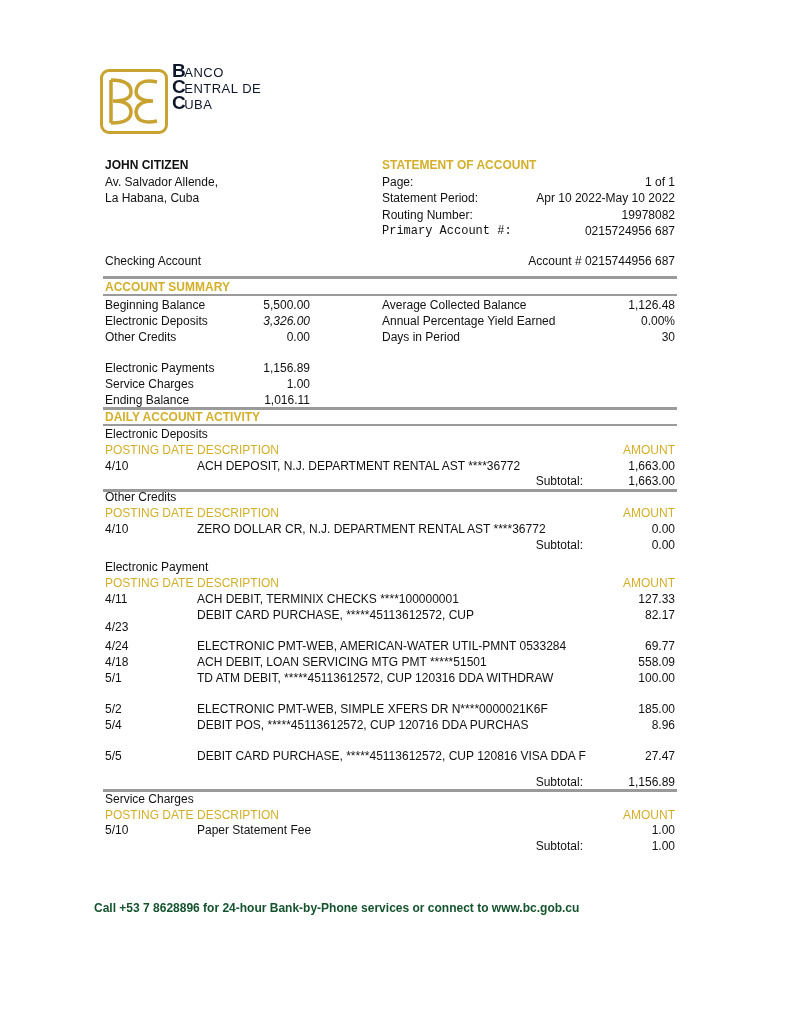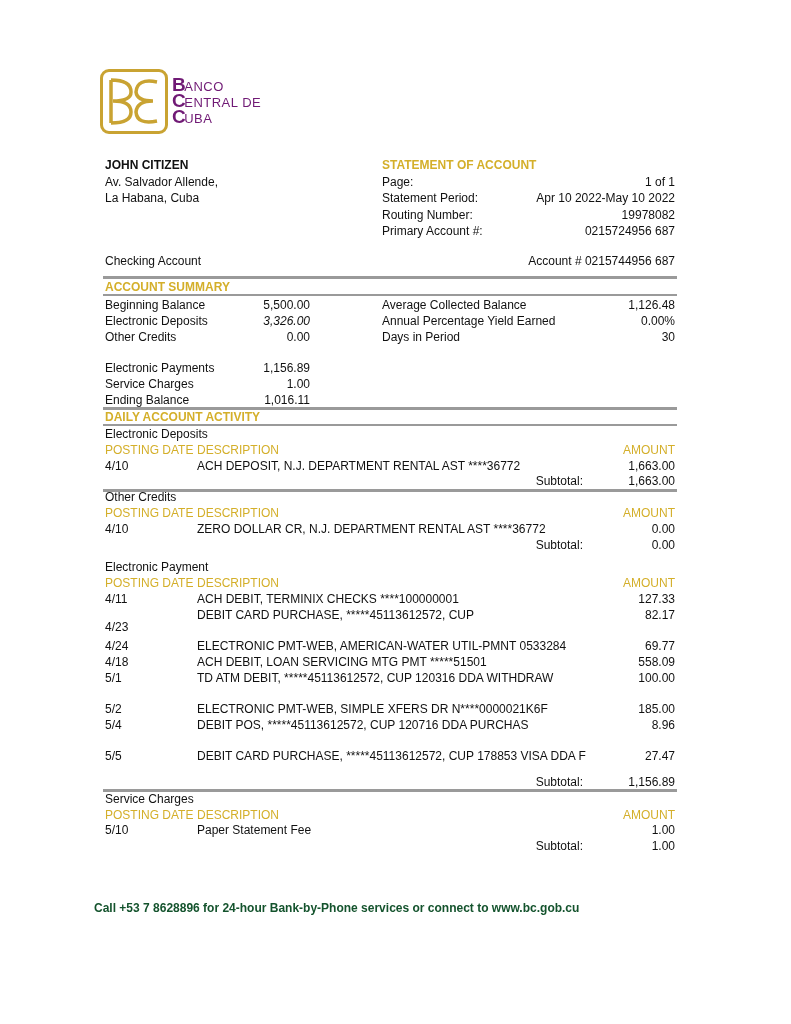--- a/index.html
+++ b/index.html
@@ -3,21 +3,21 @@
 <meta charset="utf-8">
 <style>
   html, body { margin:0; padding:0; background:#fff; }
   body { width:791px; height:1024px; position:relative; font-family:"Liberation Sans", sans-serif; color:#111; font-size:12px; }
   .gold { color:#d4af2a; }
   .bold { font-weight:bold; }
   .right { text-align:right; }
   .bar { position:absolute; left:103px; width:574px; height:3px; background:#9a9a9a; }
   .row { position:absolute; height:16px; line-height:16px; white-space:nowrap; }
   .logo-box { position:absolute; left:100px; top:69px; width:68px; height:65px; border:3px solid #c9a332; border-radius:9px; box-sizing:border-box; }
-  .logo-text { position:absolute; left:172px; top:78px; color:#701a75; font-size:13px; line-height:14px; letter-spacing:0.5px; }
+  .logo-text { position:absolute; left:172px; top:64px; color:#0f172a; font-size:13px; line-height:14px; letter-spacing:0.5px; }
   .logo-text span.big { font-size:19px; font-weight:bold; margin-right:-2px; }
 </style>
 </head>
 <body>
 
 <div class="logo-box">
   <svg width="62" height="59" viewBox="0 0 62 59">
     <g fill="none" stroke="#c9a332" stroke-width="3.5">
       <path d="M8 8 L8 51 M8 8 Q28 8 28 20 Q28 29 10 29 Q28 29 28 40 Q28 51 8 51"></path>
       <path d="M54 10 Q34 6 33 20 Q34 29 50 29 Q34 29 33 40 Q34 53 54 49"></path>
@@ -35,21 +35,21 @@
 <div class="row" style="left:105px;top:190px;">La Habana, Cuba</div>
 
 <div class="row bold gold" style="left:382px;top:157px;">STATEMENT OF ACCOUNT</div>
 <div id="stmt-fields">
     <div class="row" style="left:382px;top:174px;">Page:</div>
     <div class="row right" style="left:480px;width:195px;top:174px;">1 of 1</div>
     <div class="row" style="left:382px;top:190.3px;">Statement Period:</div>
     <div class="row right" style="left:480px;width:195px;top:190.3px;">Apr 10 2022-May 10 2022</div>
     <div class="row" style="left:382px;top:206.6px;">Routing Number:</div>
     <div class="row right" style="left:480px;width:195px;top:206.6px;">19978082</div>
-    <div class="row" style="left:382px;top:222.9px;">Primary Account #:</div>
+    <div class="row" style="left:382px;top:222.9px;font-family:Liberation Mono, monospace;">Primary Account #:</div>
     <div class="row right" style="left:480px;width:195px;top:222.9px;">0215724956 687</div>
   </div>
 
 <div class="row" style="left:105px;top:253px;">Checking Account</div>
 <div class="row right" style="left:400px;width:275px;top:253px;">Account # 0215744956 687</div>
 
 <div class="bar" style="top:276px;"></div>
 <div class="row bold gold" style="left:105px;top:279px;">ACCOUNT SUMMARY</div>
 <div class="bar" style="top:294px;height:2px;"></div>
 <div id="summary">
@@ -115,21 +115,21 @@
     <div class="row" style="left:105px;top:670px;">5/1</div>
     <div class="row" style="left:197px;top:670px;width:390px;overflow:hidden;">TD ATM DEBIT, *****45113612572, CUP 120316 DDA WITHDRAW</div>
     <div class="row right" style="left:560px;width:115px;top:670px;">100.00</div>
     <div class="row" style="left:105px;top:701px;">5/2</div>
     <div class="row" style="left:197px;top:701px;width:390px;overflow:hidden;">ELECTRONIC PMT-WEB, SIMPLE XFERS DR N****0000021K6F</div>
     <div class="row right" style="left:560px;width:115px;top:701px;">185.00</div>
     <div class="row" style="left:105px;top:717px;">5/4</div>
     <div class="row" style="left:197px;top:717px;width:390px;overflow:hidden;">DEBIT POS, *****45113612572, CUP 120716 DDA PURCHAS</div>
     <div class="row right" style="left:560px;width:115px;top:717px;">8.96</div>
     <div class="row" style="left:105px;top:748px;">5/5</div>
-    <div class="row" style="left:197px;top:748px;width:390px;overflow:hidden;">DEBIT CARD PURCHASE, *****45113612572, CUP 178853 VISA DDA F</div>
+    <div class="row" style="left:197px;top:748px;width:390px;overflow:hidden;">DEBIT CARD PURCHASE, *****45113612572, CUP 120816 VISA DDA F</div>
     <div class="row right" style="left:560px;width:115px;top:748px;">27.47</div>
     <div class="row right" style="left:480px;width:103px;top:774px;">Subtotal:</div>
     <div class="row right" style="left:560px;width:115px;top:774px;">1,156.89</div>
     <div class="bar" style="top:789px;"></div>
     <div class="row" style="left:105px;top:791px;">Service Charges</div>
     <div class="row gold" style="left:105px;top:807px;">POSTING DATE</div>
     <div class="row gold" style="left:197px;top:807px;">DESCRIPTION</div>
     <div class="row gold right" style="left:560px;width:115px;top:807px;">AMOUNT</div>
     <div class="row" style="left:105px;top:822px;">5/10</div>
     <div class="row" style="left:197px;top:822px;width:390px;overflow:hidden;">Paper Statement Fee</div>

